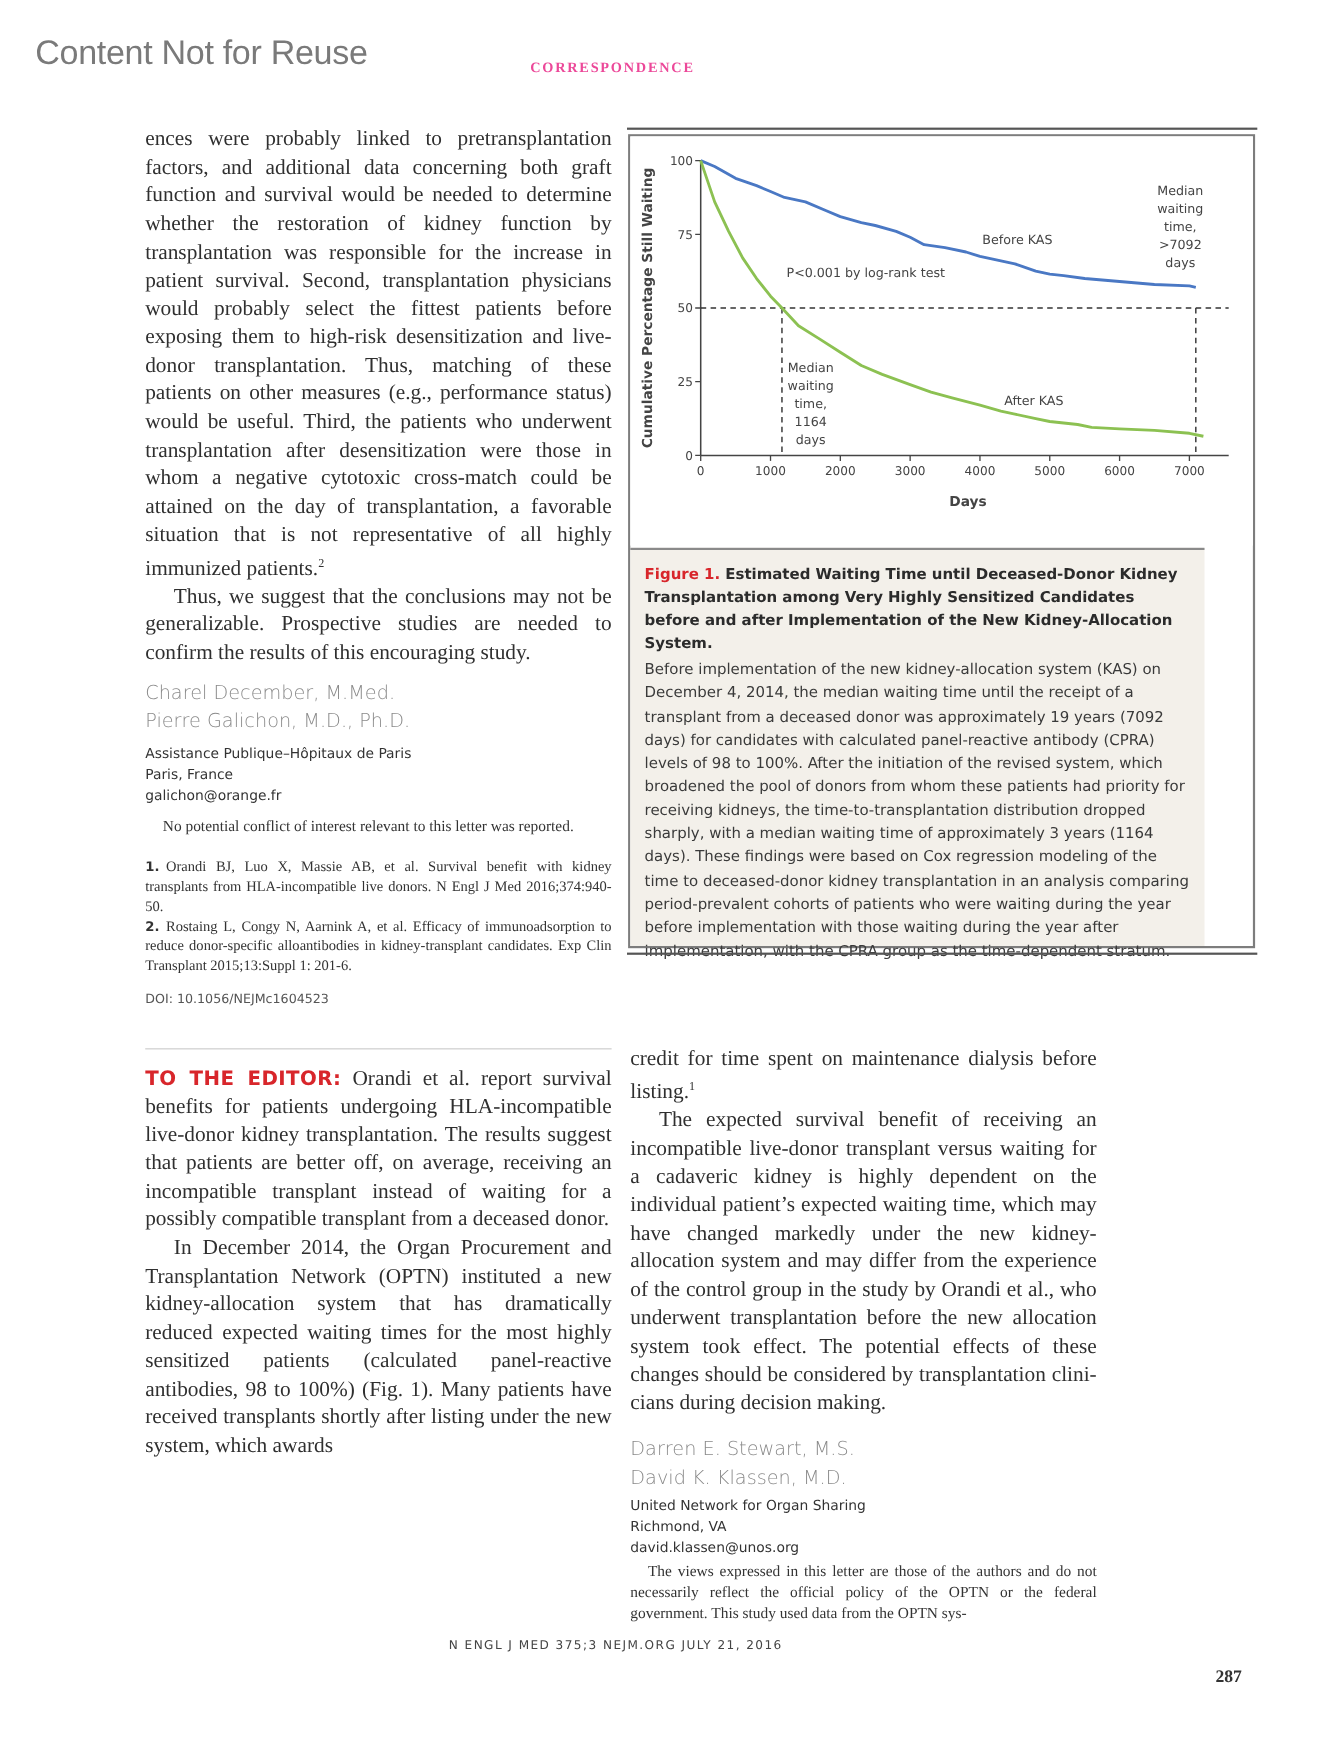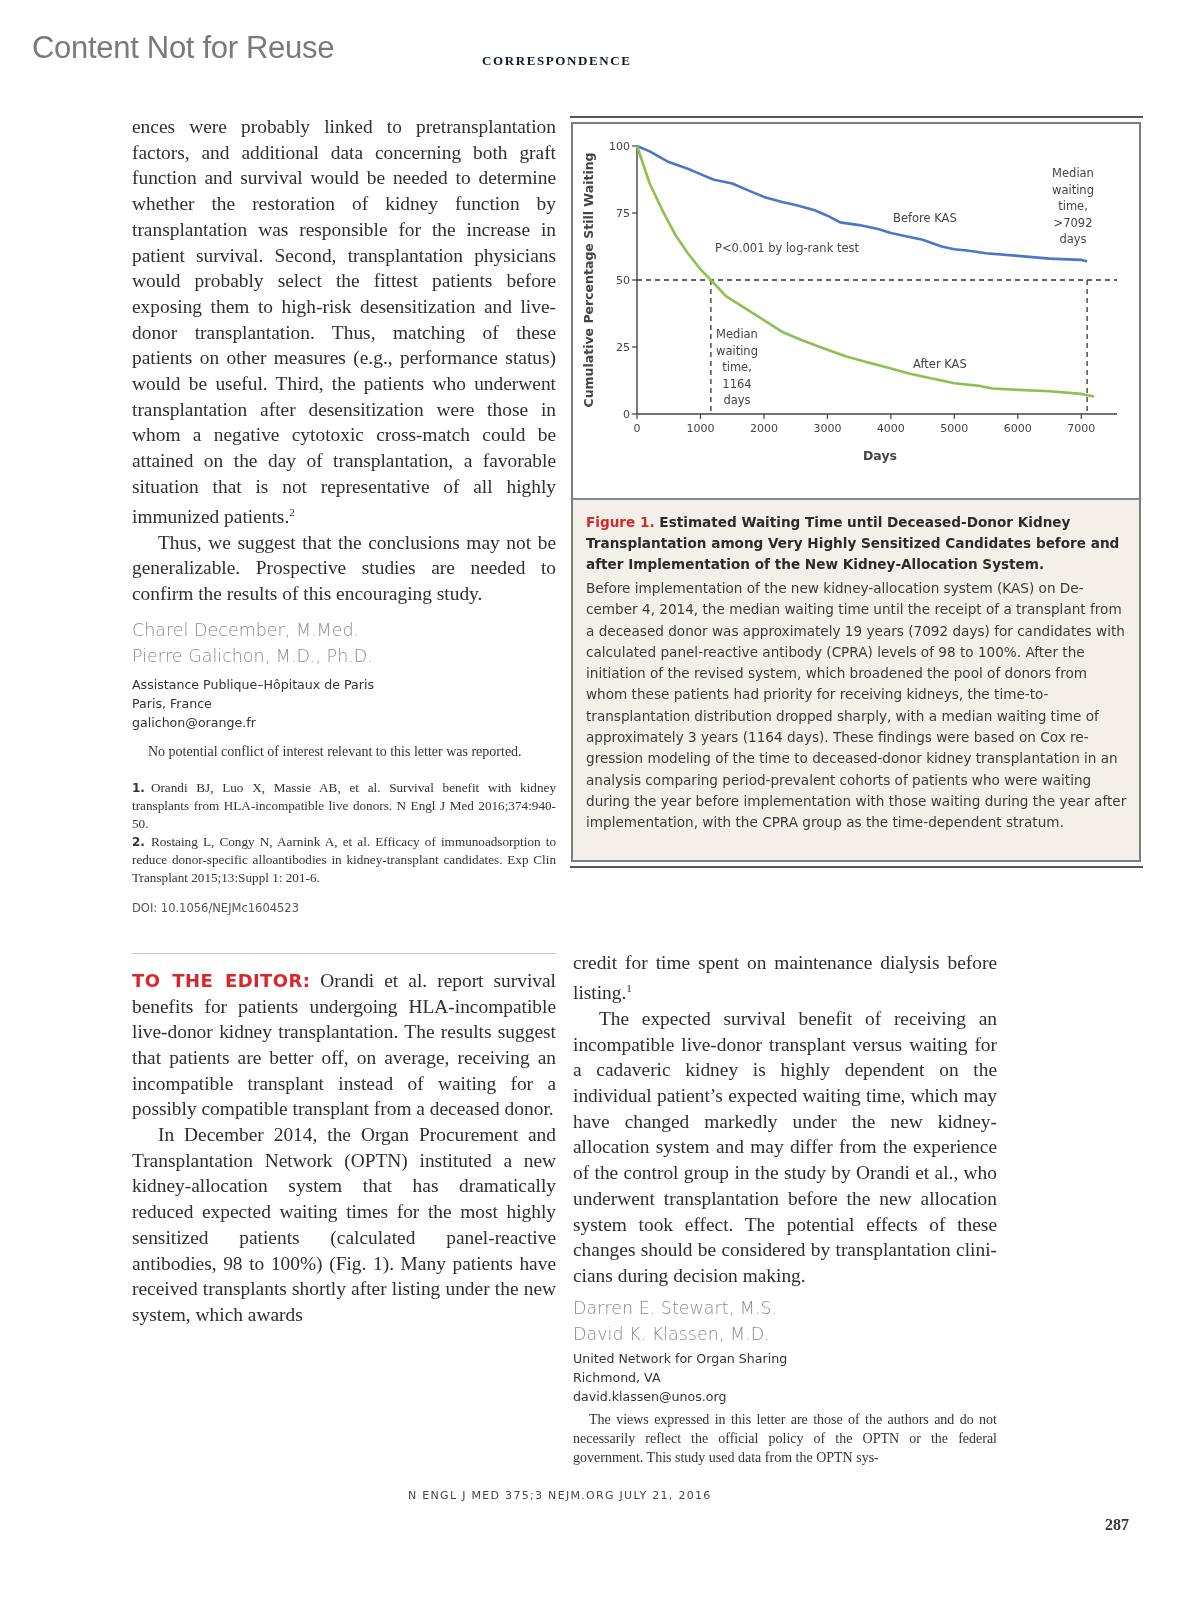--- a/index.html
+++ b/index.html
@@ -1,41 +1,41 @@
 <!DOCTYPE html>
 <html><head>
 <meta charset="utf-8">
 <style>
   * { box-sizing: border-box; margin: 0; padding: 0; }
   html, body { width: 1200px; height: 1600px; background: #ffffff; overflow: hidden; }
   body { position: relative; font-family: "Liberation Serif", "DejaVu Serif", serif; color: #2b2b2b; }
 
   .watermark { position: absolute; left: 32px; top: 30px; font-family: "Liberation Sans", sans-serif; font-size: 31px; color: #7a7a7a; letter-spacing: -0.3px; }
-  .section-head { position: absolute; left: 482px; top: 53px; font-family: "Liberation Serif", serif; font-size: 13px; letter-spacing: 1.6px; color: #0f172a; font-weight: bold; font-variant: small-caps; }
+  .section-head { position: absolute; left: 482px; top: 53px; font-family: "Liberation Serif", serif; font-size: 13px; letter-spacing: 1.6px; color: #ec4899; font-weight: bold; font-variant: small-caps; }
 
   .col { position: absolute; }
   .col-left { left: 132px; top: 114px; width: 424px; }
   .col-right-text { left: 573px; top: 950px; width: 424px; }
 
   .body-p { font-size: 19.4px; line-height: 25.7px; text-align: justify; hyphens: manual; color: #2f2f2f; }
   .body-p.indent { text-indent: 26px; }
   .author { font-family: "DejaVu Sans", sans-serif; font-size: 17.5px; color: #8a8a8a; line-height: 26px; font-weight: 300; }
   .affil { font-family: "DejaVu Sans", sans-serif; font-size: 12.6px; color: #333; line-height: 19px; }
   .note { font-size: 14px; line-height: 19px; color: #333; text-align: justify; text-indent: 16px; }
   .refs { font-size: 13.2px; line-height: 18px; color: #333; text-align: justify; }
   .refs .num { font-family: "DejaVu Sans", sans-serif; font-weight: bold; font-size: 12px; margin-right: 6px; }
   .doi { font-family: "DejaVu Sans", sans-serif; font-size: 11.5px; color: #555; }
   .editor-lead { font-family: "DejaVu Sans", sans-serif; font-weight: bold; color: #d8262b; font-size: 18px; letter-spacing: 0.4px; }
   .divider { height: 1px; background: #c9c9c9; margin: 0; }
 
   
   .fig-topline { position: absolute; left: 570px; top: 116px; width: 573px; height: 2px; background: #555; }
   .fig-frame { position: absolute; left: 571px; top: 122px; width: 570px; height: 740px; border: 2px solid #7d7d7d; background: #fff; }
   .fig-chart { position: absolute; left: 0; top: 0; width: 566px; height: 372px; background: #ffffff; }
-  .fig-caption { position: absolute; left: 0; top: 374px; width: 566px; height: 362px; background: #f3f0ea; border-top: 2px solid #8a8a8a; padding: 12px 12px 0 13px; font-family: "DejaVu Sans", sans-serif; color: #333; }
+  .fig-caption { position: absolute; left: 0; top: 374px; width: 522px; height: 362px; background: #f3f0ea; border-top: 2px solid #8a8a8a; padding: 12px 12px 0 13px; font-family: "DejaVu Sans", sans-serif; color: #333; }
   .cap-title { font-size: 13.6px; font-weight: bold; line-height: 21px; color: #2b2b2b; }
   .cap-title .fig-label { color: #d8262b; }
   .cap-body { font-size: 13.6px; line-height: 21.3px; margin-top: 3px; color: #3a3a3a; }
   .fig-botline { position: absolute; left: 570px; top: 866px; width: 573px; height: 2px; background: #555; }
 
   .chart-svg text { font-family: "DejaVu Sans", sans-serif; fill: #444; }
 
   .footer { position: absolute; top: 1489px; font-family: "DejaVu Sans", sans-serif; font-size: 11px; letter-spacing: 1.3px; color: #444; }
   .page-num { position: absolute; left: 1105px; top: 1484px; font-family: "Liberation Serif", serif; font-weight: bold; font-size: 16px; color: #333; margin-top: 32px; }
 </style>
@@ -133,21 +133,21 @@
   <div class="fig-caption">
     <div class="cap-title"><span class="fig-label">Figure 1.</span><span> Estimated Waiting Time until Deceased-Donor Kidney Transplan­tation among Very Highly Sensitized Candidates before and after Imple­mentation of the New Kidney-Allocation System.</span></div>
     <div class="cap-body">Before implementation of the new kidney-allocation system (KAS) on De­cember 4, 2014, the median waiting time until the receipt of a transplant from a deceased donor was approximately 19 years (7092 days) for candi­dates with calculated panel-reactive antibody (CPRA) levels of 98 to 100%. After the initiation of the revised system, which broadened the pool of do­nors from whom these patients had priority for receiving kidneys, the time-to-transplantation distribution dropped sharply, with a median waiting time of approximately 3 years (1164 days). These findings were based on Cox re­gression modeling of the time to deceased-donor kidney transplantation in an analysis comparing period-prevalent cohorts of patients who were wait­ing during the year before implementation with those waiting during the year after implementation, with the CPRA group as the time-dependent stratum.</div>
   </div>
 </div>
 <div class="fig-botline"></div>
 
 <div class="col col-right-text">
   <p class="body-p"><span>credit for time spent on maintenance dialysis before listing.</span><sup style="font-size:11px">1</sup></p>
   <p class="body-p indent">The expected survival benefit of receiving an incompatible live-donor transplant versus wait­ing for a cadaveric kidney is highly dependent on the individual patient’s expected waiting time, which may have changed markedly under the new kidney-allocation system and may differ from the experience of the control group in the study by Orandi et al., who underwent trans­plantation before the new allocation system took effect. The potential effects of these changes should be considered by transplantation clini­cians during decision making.</p>
-  <div style="margin-top:6px">
+  <div style="margin-top:16px">
     <div class="author">Darren E. Stewart, M.S.</div>
     <div class="author">David K. Klassen, M.D.</div>
   </div>
   <div style="margin-top:2px">
     <div class="affil">United Network for Organ Sharing</div>
     <div class="affil">Richmond, VA</div>
     <div class="affil">david.klassen@unos.org</div>
   </div>
   <p class="note" style="margin-top:4px">The views expressed in this letter are those of the authors and do not necessarily reflect the official policy of the OPTN or the federal government. This study used data from the OPTN sys-</p>
 </div>

